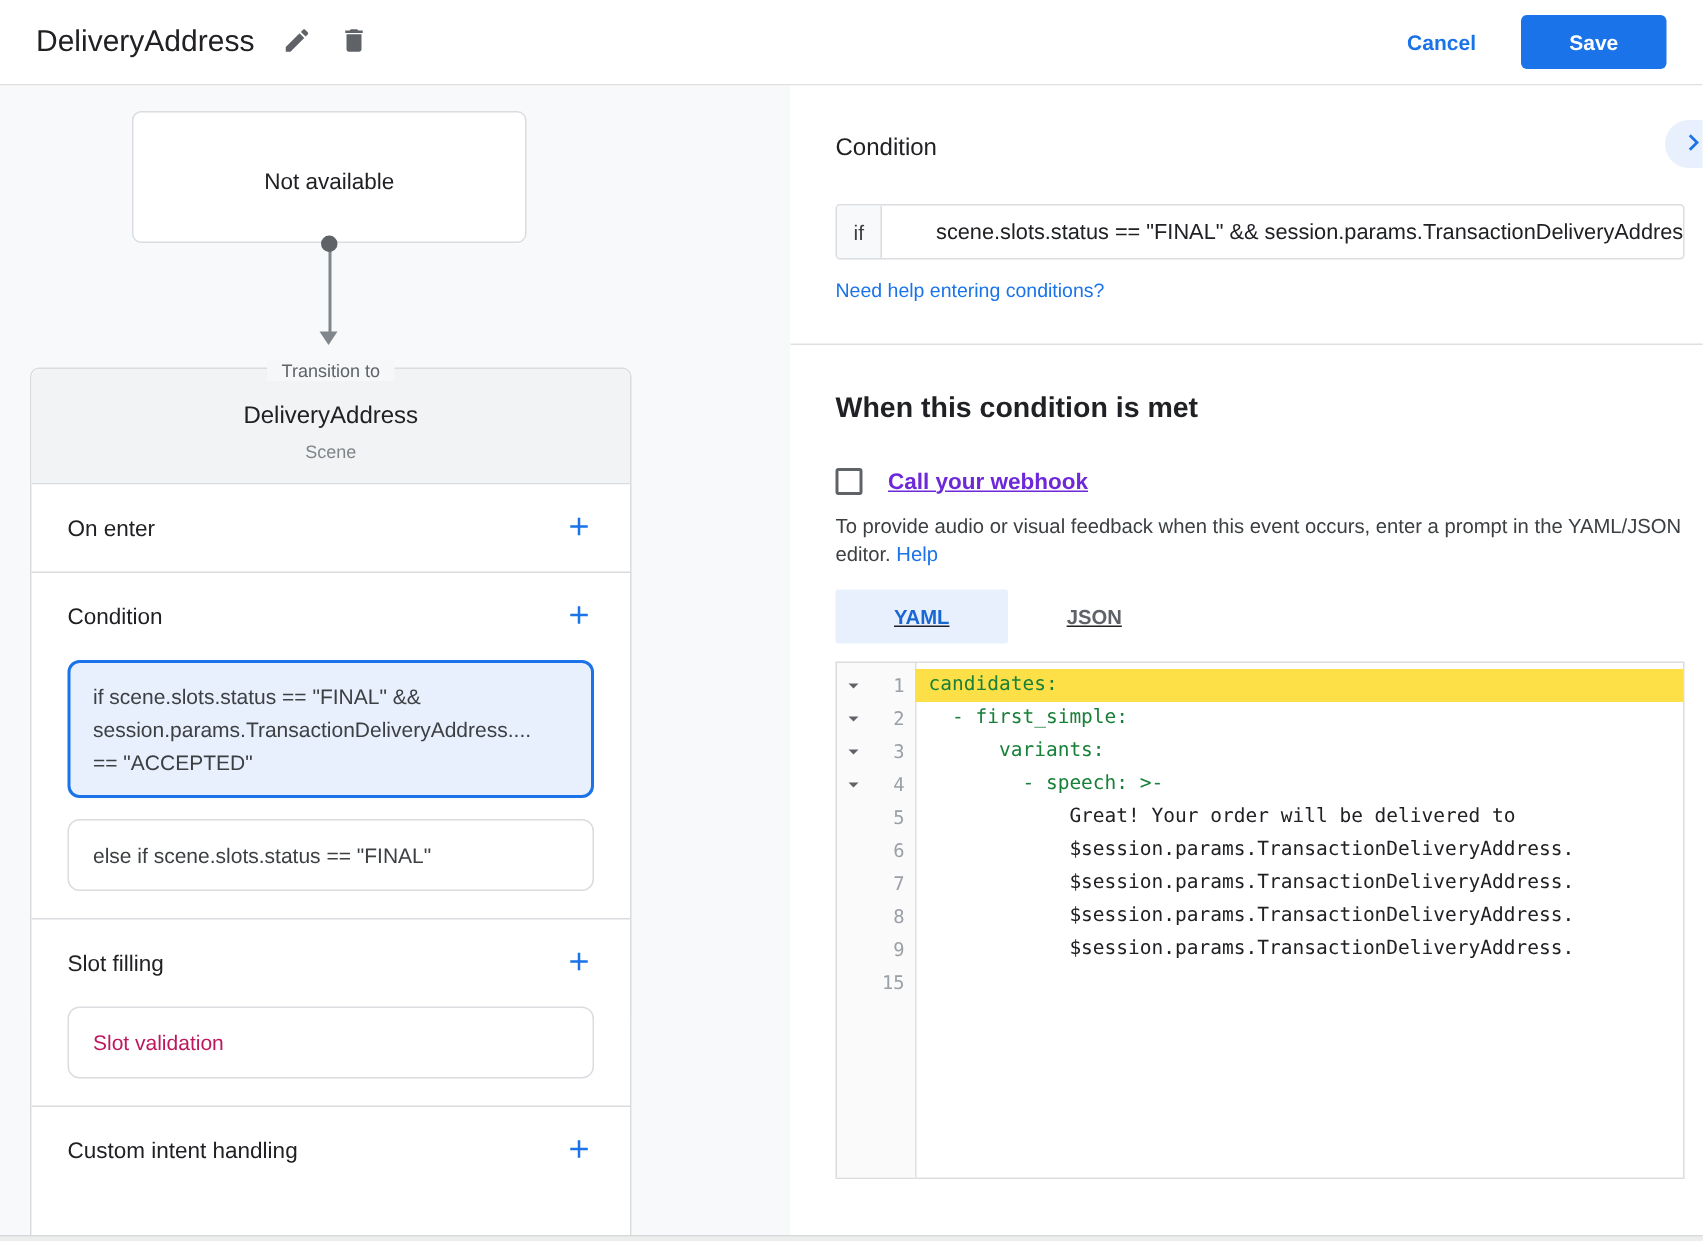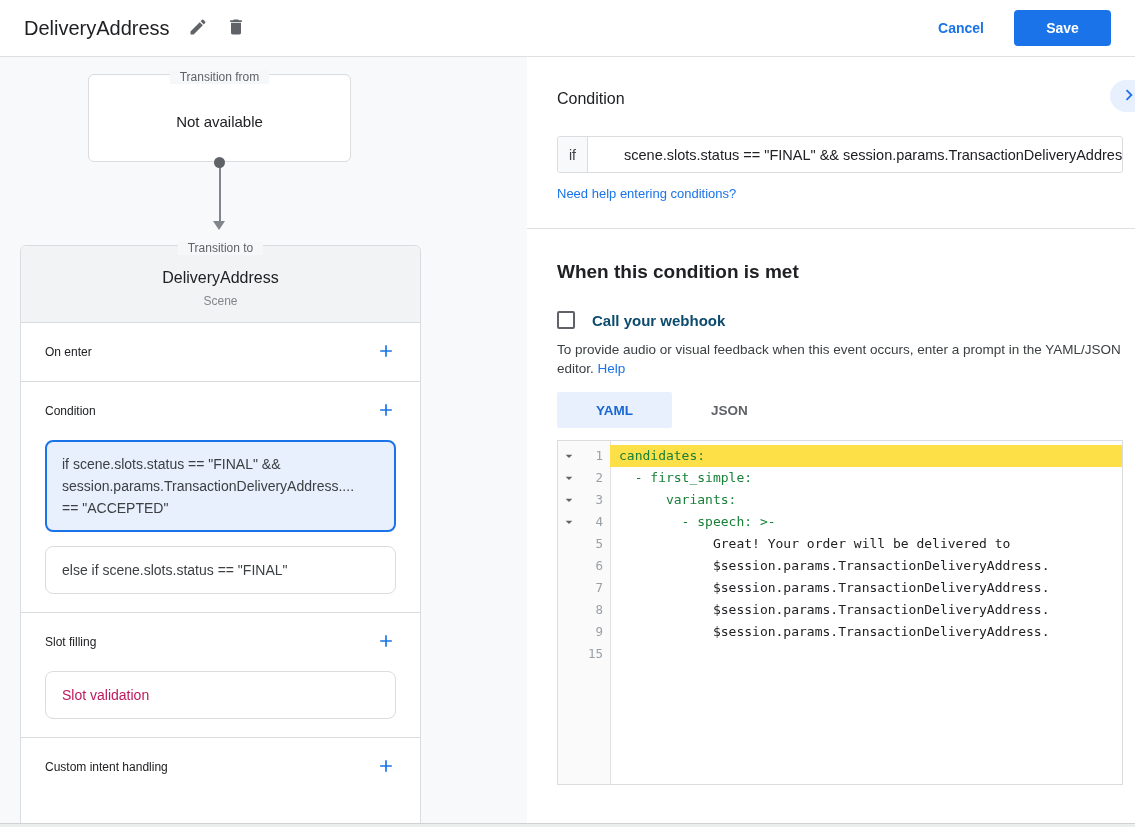--- a/index.html
+++ b/index.html
@@ -40,21 +40,21 @@
   
   .scene-card { position:absolute; left:20px; top:188px; width:401px; bottom:-20px;
     background:#fff; border:1px solid #dadce0; border-radius:6px; }
   .scene-header { background:#f1f3f4; border-bottom:1px solid #dadce0;
     border-radius:6px 6px 0 0; height:77px; text-align:center; padding-top:23px; }
   .scene-title { font-size:16px; color:#202124; }
   .scene-subtitle { font-size:12px; color:#80868b; margin-top:7px; }
   .scene-section { border-bottom:1px solid #dadce0; }
   .section-row { display:flex; align-items:center; justify-content:space-between;
     padding:0 24px; height:58px; }
-  .section-label { font-size:12px; color:#202124; }
+  .section-label { font-size:15px; color:#202124; }
   .add-btn { background:none; border:none; cursor:pointer; color:#1a73e8; display:flex; }
   .section-cards { padding:0 24px 18px; }
   .cond-card { border:1px solid #dadce0; border-radius:8px; background:#fff;
     padding:12px 16px; font-size:14px; line-height:22px; color:#3c4043; cursor:pointer; }
   .cond-card.selected { border:2px solid #1a73e8; background:#e8f0fe; padding:11px 15px; }
   .cond-card + .cond-card { margin-top:14px; }
   .slot-card { border:1px solid #dadce0; border-radius:8px; background:#fff;
     height:48px; display:flex; align-items:center; padding:0 16px; font-size:14px;
     color:#be185d; cursor:pointer; }
   .slot-card + .slot-card { margin-top:12px; }
@@ -77,29 +77,29 @@
   .panel-divider { border:none; border-top:1px solid #e0e0e0; margin-top:26px; }
 
   
   .when-met { padding:32px 15px 0 30px; }
   .when-title { font-size:19px; font-weight:700; color:#202124; }
   .check-row { display:flex; align-items:center; margin-top:28px; cursor:pointer; }
   .check-row.second { margin-top:27px; }
   .checkbox { width:18px; height:18px; border:2px solid #5f6368; border-radius:2px;
     margin-right:17px; flex:none; display:flex; align-items:center; justify-content:center; }
   .checkbox.checked { background:#1a73e8; border-color:#1a73e8; }
-  .check-label { font-size:15px; font-weight:700; color:#0c4a6e; }
+  .check-label { font-size:15px; font-weight:700; color:#6d28d9;text-decoration:underline; }
   .lang-badge { margin-left:18px; background:#f3e8fd; color:#8430ce; font-size:11px;
     font-weight:700; letter-spacing:.8px; padding:4px 10px; border-radius:4px; }
   .prompt-desc { margin-top:11px; font-size:13.5px; line-height:19px; color:#3c4043;
     max-width:580px; }
   .prompt-desc a { color:#1a73e8; text-decoration:none; }
 
   
-  .tabs { display:flex; margin:14px 15px 0 30px; }
+  .tabs { display:flex; margin:14px 15px 0 30px;text-decoration:underline; }
   .tab { width:115px; height:36px; border:none; background:none; font-size:13.5px;
     font-weight:700; color:#5f6368; cursor:pointer; font-family:inherit; }
   .tab.active { background:#e8f0fe; color:#1967d2; border-radius:2px; }
   .editor { margin:12px 15px 0 30px; border:1px solid #dadce0; height:345px;
     position:relative; background:#fff; overflow:hidden;
     font-family:"DejaVu Sans Mono","Liberation Mono",monospace; font-size:13px; }
   .editor::before { content:""; position:absolute; left:0; top:0; bottom:0; width:52px;
     background:#fafafa; border-right:1px solid #e0e0e0; }
   .ed-body { position:relative; padding-top:4px; }
   .ed-row { display:flex; height:22px; line-height:22px; }
@@ -136,23 +136,20 @@
   <div class="topbar-spacer"></div>
   <button class="cancel-btn">Cancel</button>
   <button class="save-btn">Save</button>
 </div>
 
 <div class="main">
 
   <div class="left-col">
 
     <div class="from-box">
-      <div class="legend">
-        <span>Transition from</span>
-      </div>
       <div class="from-content">Not available</div>
     </div>
 
     <div class="flow-dot"></div>
     <div class="flow-line"></div>
     <div class="flow-arrowhead"></div>
 
     <div class="scene-card">
       <div class="legend">
         <span>Transition to</span>

